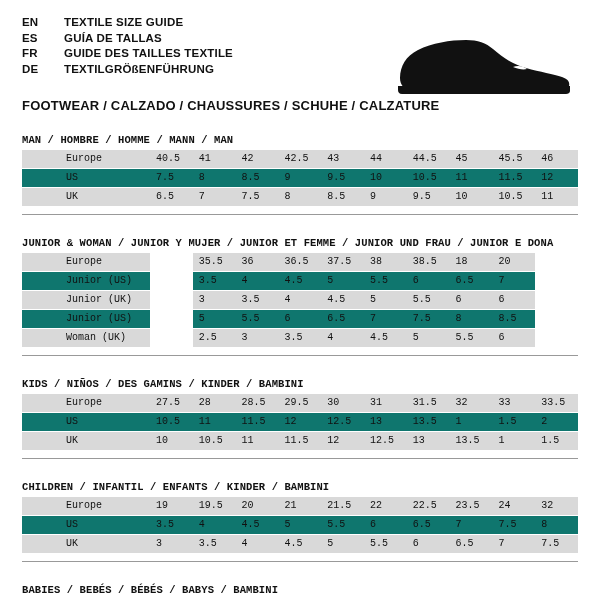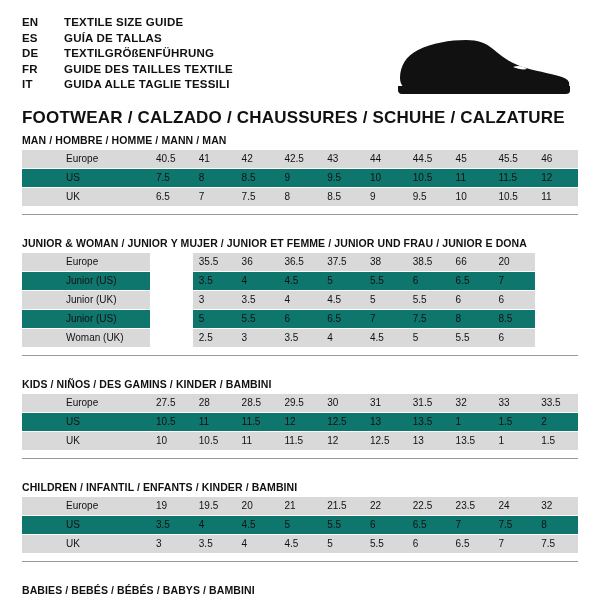--- a/index.html
+++ b/index.html
@@ -44,29 +44,30 @@
     margin-left: 36px;
   }
   .shoe-icon {
     position: absolute;
     right: 6px;
     top: 18px;
     width: 180px;
     height: 62px;
   }
   .section-title {
-    font-size: 17px;
+    font-size: 13px;
     font-weight: bold;
     letter-spacing: 0.2px;
-    margin-top: 14px;
+    margin-top: 20px;
   }
 
   
   .block {
     margin-top: 22px;
+    font-family: Liberation Mono, monospace;
   }
   .block-title {
     font-size: 10.5px;
     font-weight: bold;
     letter-spacing: 0.1px;
     margin-bottom: 4px;
   }
   table.sizes {
     border-collapse: collapse;
     width: 100%;
@@ -105,30 +106,26 @@
       <tbody>
         <tr class="lang-row">
           <td class="lang-code">EN</td>
           <td class="lang-title">TEXTILE SIZE GUIDE</td>
         </tr>
         <tr class="lang-row">
           <td class="lang-code">ES</td>
           <td class="lang-title">GUÍA DE TALLAS</td>
         </tr>
         <tr class="lang-row">
+          <td class="lang-code">FR</td>
+          <td class="lang-title">GUIDE DES TAILLES TEXTILE</td>
+        </tr>
+        <tr class="lang-row">
           <td class="lang-code">DE</td>
           <td class="lang-title">TEXTILGRÖßENFÜHRUNG</td>
-        </tr>
-        <tr class="lang-row">
-          <td class="lang-code">FR</td>
-          <td class="lang-title">GUIDE DES TAILLES TEXTILE</td>
-        </tr>
-        <tr class="lang-row">
-          <td class="lang-code">IT</td>
-          <td class="lang-title">GUIDA ALLE TAGLIE TESSILI</td>
         </tr>
       </tbody>
     </table>
 
     <svg class="shoe-icon" viewBox="0 0 180 62">
       <path fill="#111111" d="M8 44 C8 32 14 22 26 16 C40 9 58 6 74 6 C86 6 94 9 101 15 C110 23 120 30 134 34 C148 38 162 40 170 43 C176 45 178 48 177 52 L176 56 L20 56 C12 56 8 51 8 44 Z"></path>
       <path fill="#ffffff" d="M121 33 C126 31 131 32 135 35 C131 36 126 35 121 33 Z"></path>
       <path fill="#111111" d="M6 52 L178 52 L178 57 C178 59 176 60 174 60 L10 60 C7 60 6 58 6 56 Z"></path>
     </svg>
 
@@ -189,21 +186,21 @@
       <tbody>
         <tr class="shaded">
           <td class="label">Europe</td>
           <td style="background: rgb(255, 255, 255);"></td>
           <td>35.5</td>
           <td>36</td>
           <td>36.5</td>
           <td>37.5</td>
           <td>38</td>
           <td>38.5</td>
-          <td>66</td>
+          <td>18</td>
           <td>20</td>
           <td style="background: rgb(255, 255, 255);"></td>
         </tr>
         <tr class="plain">
           <td class="label">Junior (US)</td>
           <td style="background: rgb(255, 255, 255);"></td>
           <td>3.5</td>
           <td>4</td>
           <td>4.5</td>
           <td>5</td>

